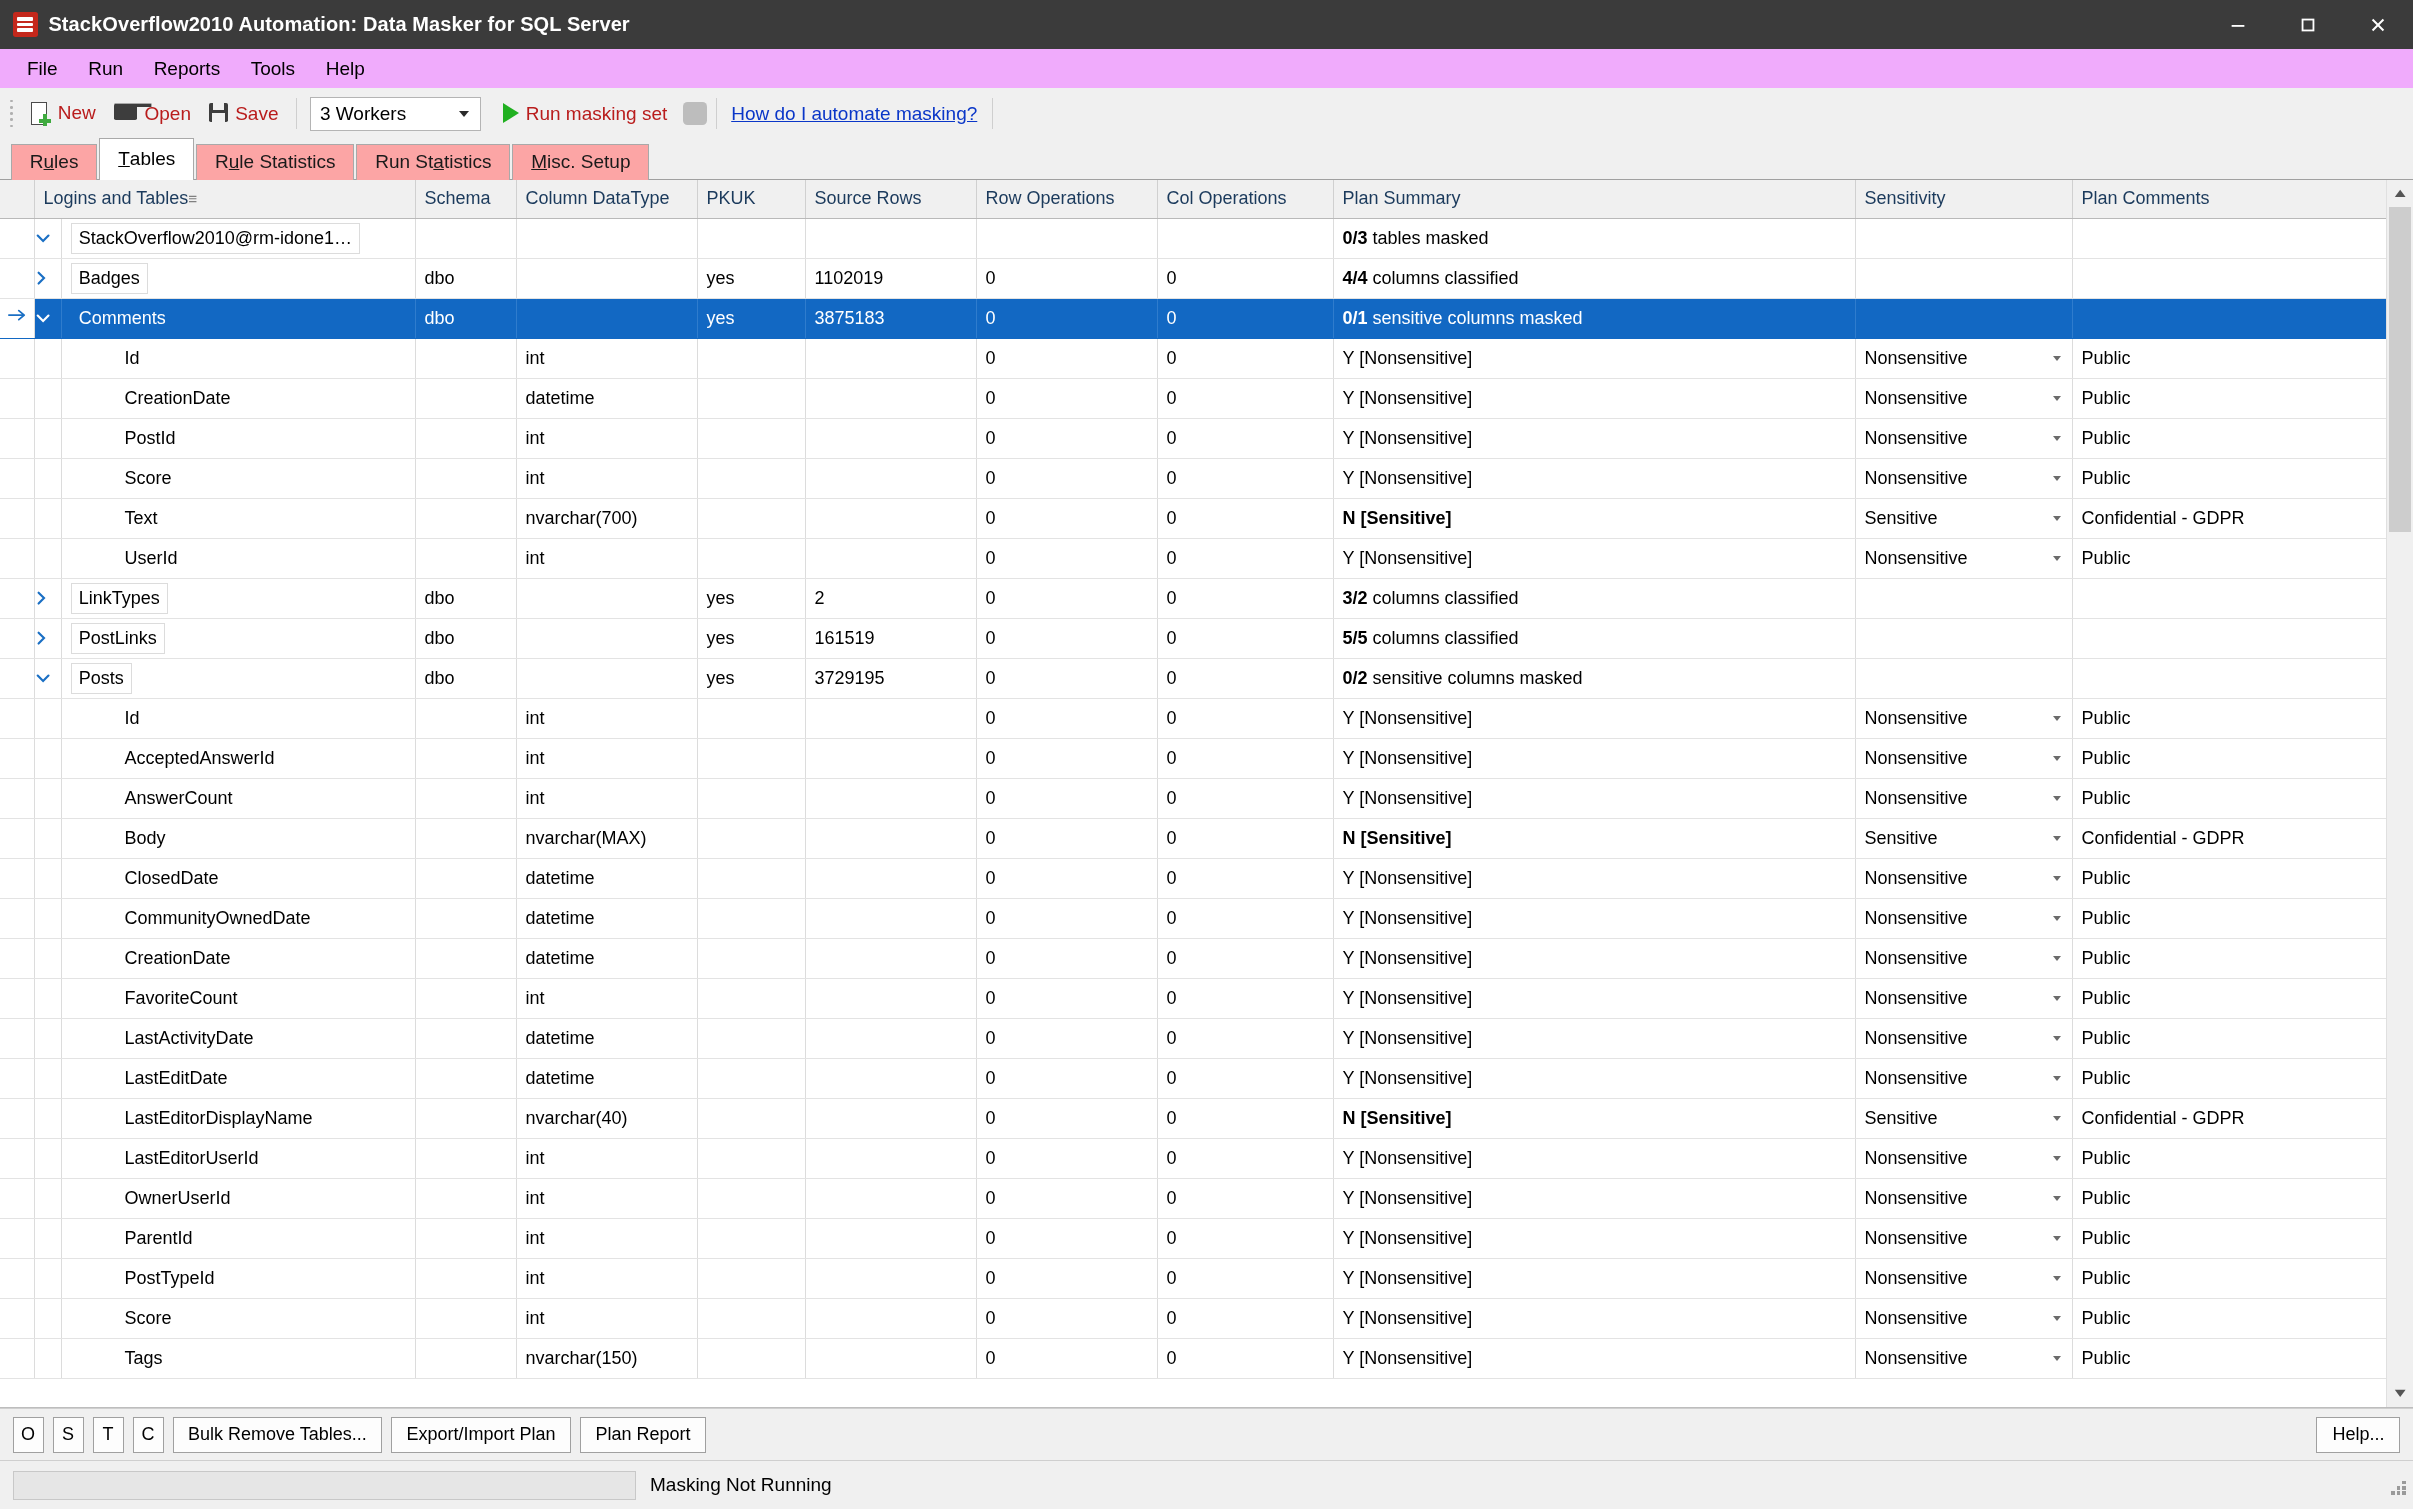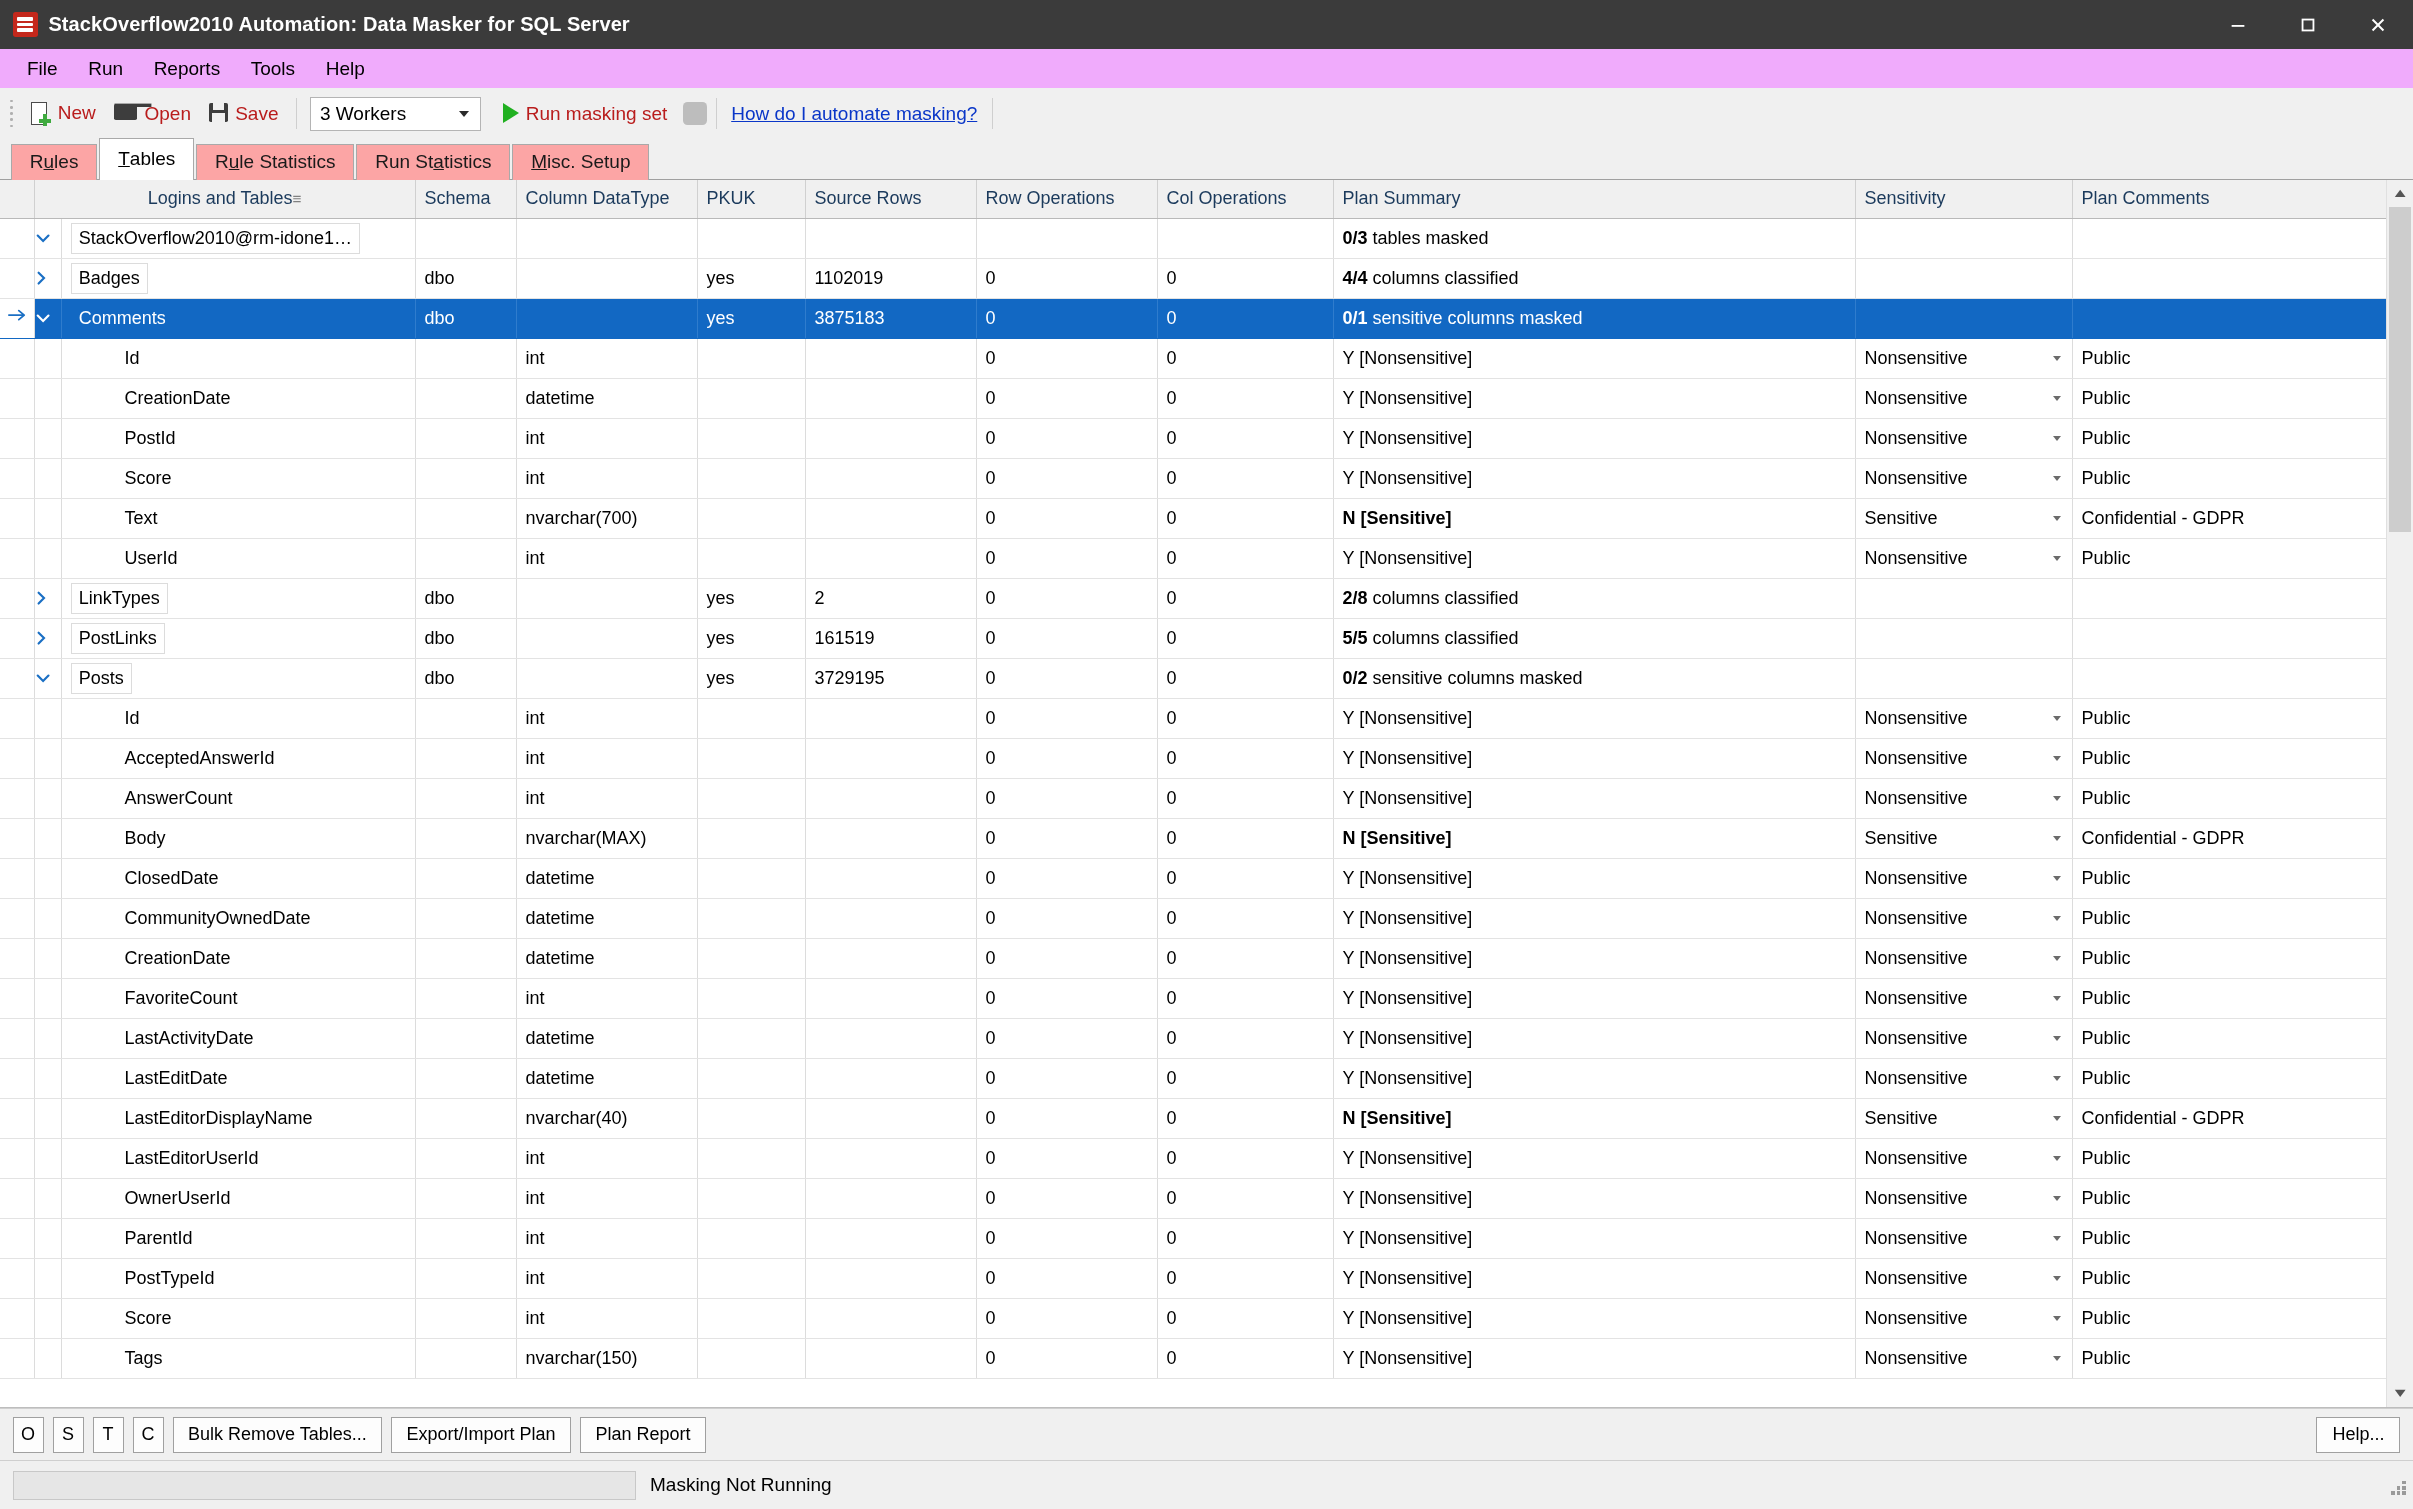--- a/index.html
+++ b/index.html
@@ -273,21 +273,21 @@
               <col style="width:181px">
             <col style="width:176px">
               <col style="width:522px">
               <col style="width:217px">
               <col style="width:327px">
           </colgroup>
           <thead>
             <tr>
               <th class="rowhdr"></th>
               <th colspan="2">
-                <div style="display:flex;align-items:center;justify-content:center">
+                <div style="display:flex;align-items:center;justify-content:flex-start">
                   <span>Logins and Tables</span>
                   <span style="color:#808080;font-size:15.3px">≡</span>
                 </div>
               </th>
               <th>Schema</th>
               <th>Column DataType</th>
               <th>PKUK</th>
               <th>Source Rows</th>
               <th>Row Operations</th>
               <th>Col Operations</th>
@@ -474,21 +474,21 @@
                     <path d="M4 3 L10 9 L4 15" stroke="currentColor" stroke-width="2.4" fill="none" stroke-linecap="round"></path>
                   </svg>
                 </td>
                 <td><span class="nodebox" style="margin-left:0px">LinkTypes</span></td>
                 <td>dbo</td>
                 <td></td>
                 <td>yes</td>
                 <td>2</td>
                 <td>0</td>
                 <td>0</td>
-                <td><span class="strong">2/8</span> columns classified</td>
+                <td><span class="strong">3/2</span> columns classified</td>
                 <td></td>
                 <td></td>
               </tr>
               <tr>
                 <td class="rowhdr"><span class="rowmarker"></span></td>
                 <td style="text-align:center;padding:0;color:#1a6fc4">
                   <svg class="chev" width="12.6" height="16.2" viewBox="0 0 14 18">
                     <path d="M4 3 L10 9 L4 15" stroke="currentColor" stroke-width="2.4" fill="none" stroke-linecap="round"></path>
                   </svg>
                 </td>

